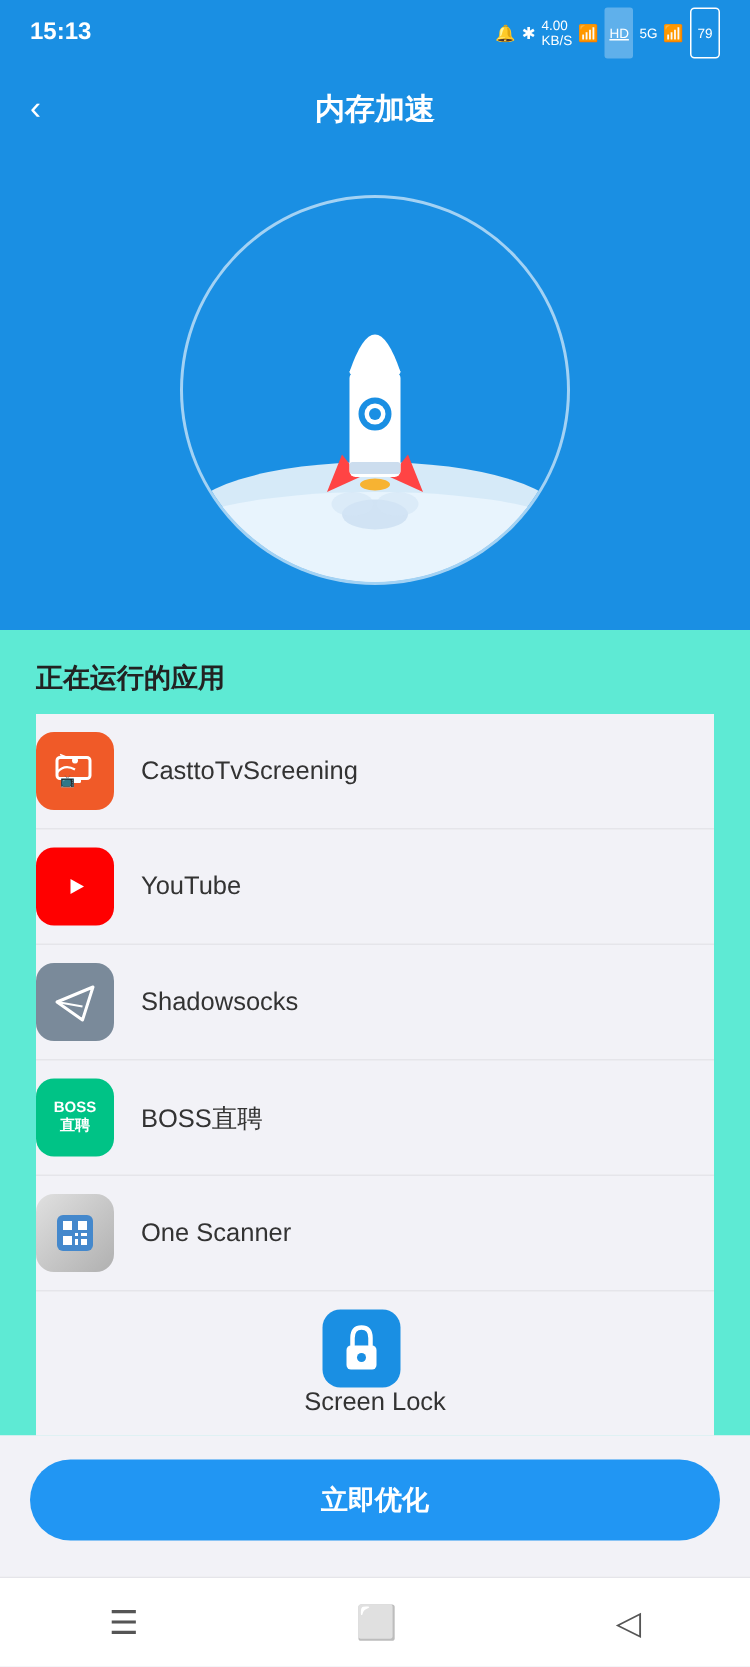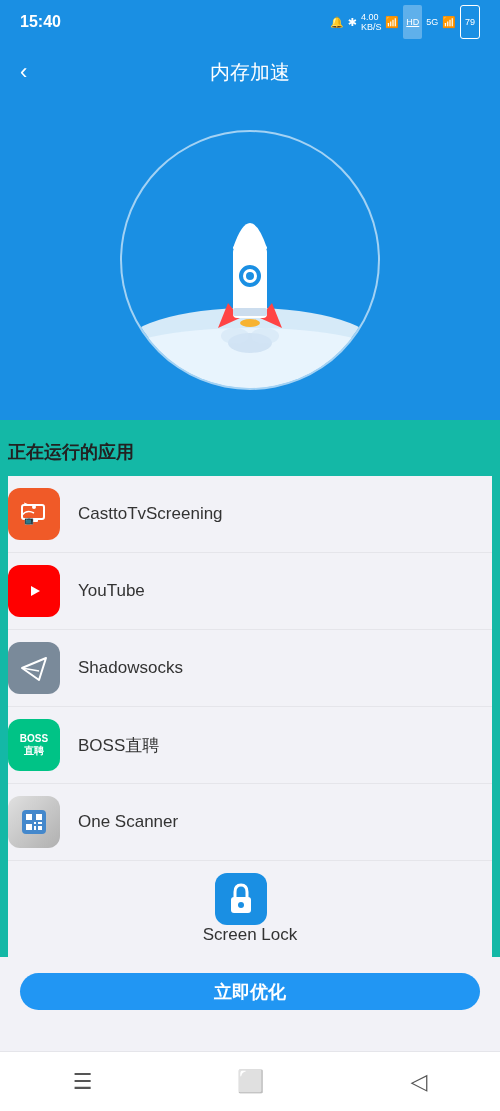--- a/index.html
+++ b/index.html
@@ -48,21 +48,21 @@
     .header-back {
       position: absolute;
       left: 20px;
       color: white;
       font-size: 22px;
       cursor: pointer;
     }
     .header-title {
       color: white;
       font-size: 20px;
-      font-weight: 400;
+      font-weight: 700;
       text-align: right;
     }
 
     
     .hero {
       width: 100%;
       height: 320px;
       background: #1a8fe3;
       display: flex;
       align-items: center;
@@ -106,22 +106,22 @@
       position: absolute;
       bottom: 30px;
       display: flex;
       align-items: flex-end;
       justify-content: center;
       width: 100%;
     }
 
     
     .main-content {
-      background: #14b8a6;
-      padding: 0 8px;
+      background: #5eead4;
+      padding: 0 24px;
     }
     .section-title {
       font-size: 18px;
       font-weight: 700;
       color: #222;
       padding: 20px 0 12px 0;
     }
 
     
     .app-list {
@@ -184,21 +184,21 @@
       background: #1a8fe3;
     }
 
     
     .optimize-btn-container {
       padding: 16px 20px;
       background: #f2f2f7;
     }
     .optimize-btn {
       width: 100%;
-      height: 37px;
+      height: 54px;
       background: #2196f3;
       border: none;
       border-radius: 30px;
       color: white;
       font-size: 18px;
       font-weight: 600;
       cursor: pointer;
     }
 
     
@@ -216,21 +216,21 @@
     }
     .nav-icon {
       font-size: 22px;
       color: #555;
     }
   </style>
 </head>
 <body>
 
 <div class="status-bar">
-  <span class="status-time">15:40</span>
+  <span class="status-time">15:13</span>
   <div class="status-icons">
     <span>🔔</span>
     <span>✱</span>
     <span style="font-size:9px;">4.00<br>KB/S</span>
     <span>📶</span>
     <span style="background:rgba(255,255,255,0.3);padding:12px 3px;border-radius:2px;font-size:9px;text-decoration:underline;">HD</span>
     <span style="font-size:9px;">5G</span>
     <span>📶</span>
     <span style="border:1.5px solid white;border-radius:3px;padding:11px 4px;font-size:9px;">79</span>
   </div>

